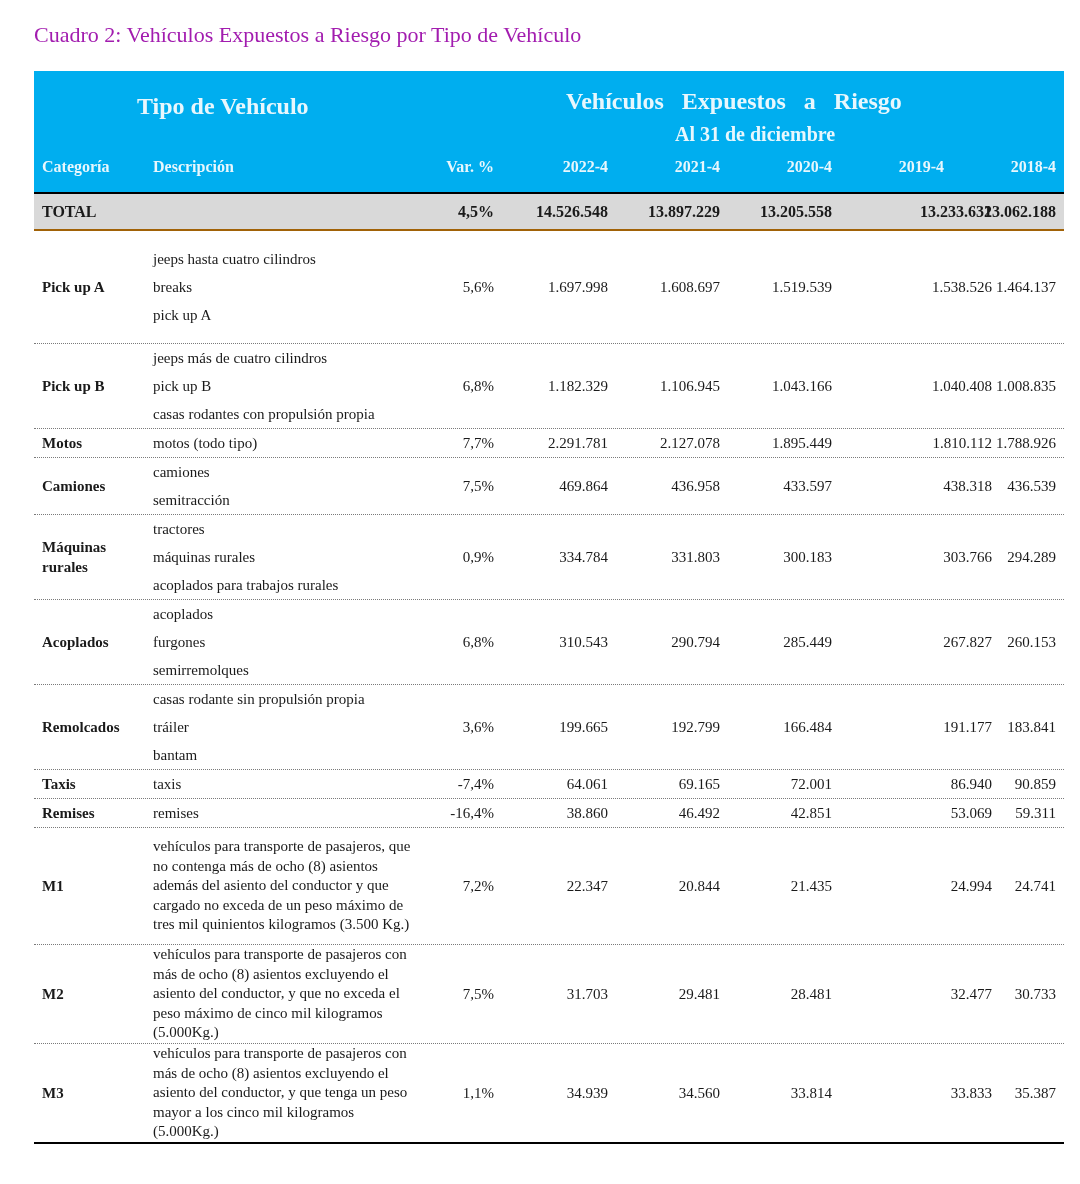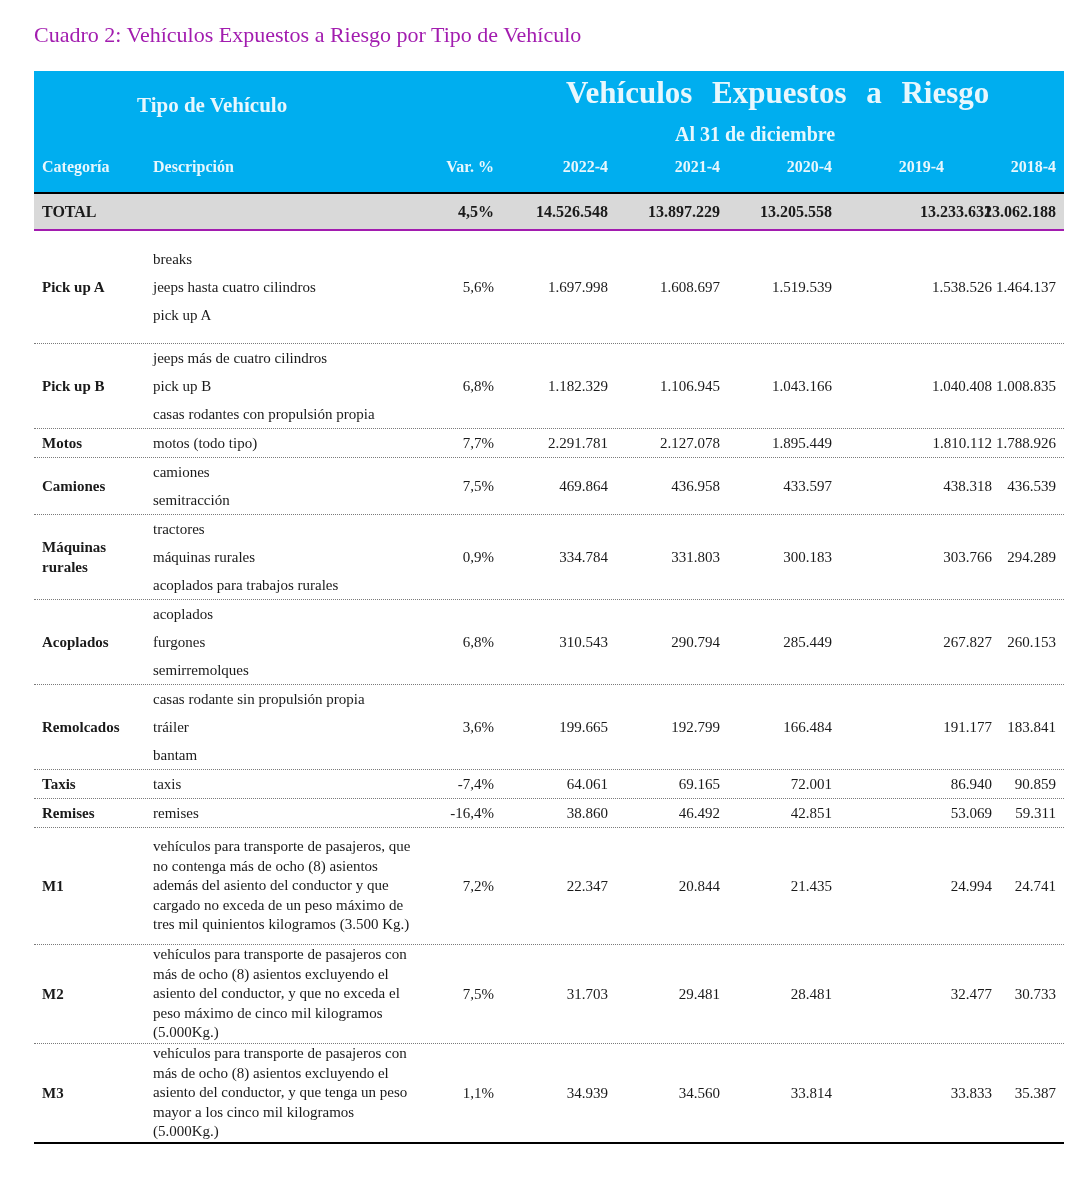--- a/index.html
+++ b/index.html
@@ -1,26 +1,26 @@
 <!DOCTYPE html>
 <html><head>
 <meta charset="utf-8">
 <style>
   html, body { margin: 0; padding: 0; background: #ffffff; }
   body { width: 1080px; height: 1184px; position: relative; overflow: hidden;
          font-family: "Liberation Serif", "DejaVu Serif", serif; color: #1a1a1a; }
   .title { position: absolute; left: 34px; top: 22px; font-size: 22px; color: #a21caf; margin: 0; font-weight: normal; }
   .tbl { position: absolute; left: 34px; top: 71px; width: 1030px; }
   .hdr { background: #00aeef; height: 121px; position: relative; color: #e8f7fd; font-weight: bold; }
-  .hdr .tipo { position: absolute; left: 103px; top: 22px; font-size: 21px; }
-  .hdr .group { position: absolute; left: 532px; top: 4px; font-size: 31px; word-spacing: 12px; }
+  .hdr .tipo { position: absolute; left: 103px; top: 22px; font-size: 24px; }
+  .hdr .group { position: absolute; left: 532px; top: 17px; font-size: 24px; word-spacing: 12px; }
   .hdr .sub { position: absolute; left: 641px; top: 52px; font-size: 20px; }
   .hdr .col { position: absolute; top: 87px; font-size: 16px; }
   .hdr .col.r { text-align: right; width: 90px; }
-  .totalrow { border-top: 2px solid #000; border-bottom: 2px solid #a21caf; background: #d9d9d9; height: 35px; position: relative; font-weight: bold; font-size: 16px; }
+  .totalrow { border-top: 2px solid #000; border-bottom: 2px solid #a16207; background: #d9d9d9; height: 35px; position: relative; font-weight: bold; font-size: 16px; }
   .row { position: relative; border-bottom: 1px dotted #7a7a7a; font-size: 15px; }
   .row:last-child { border-bottom: 2px solid #000; }
   .cell { position: absolute; top: 50%; transform: translateY(-50%); }
   .cat { left: 8px; font-weight: bold; width: 105px; line-height: 20px; }
   .desc { left: 119px; width: 268px; }
   .desc.lines div { line-height: 28px; }
   .desc.para { line-height: 19.5px; }
   .num { text-align: right; width: 110px; }
   .c-var { left: 350px; }
   .c-y0 { left: 464px; }
@@ -57,22 +57,22 @@
     <div class="cell num c-y1">13.897.229</div>
     <div class="cell num c-y2">13.205.558</div>
     <div class="cell num c-y3">13.233.632</div>
     <div class="cell num c-y4">13.062.188</div>
   </div>
 
   <div id="rows">
       <div class="row" style="height: 112px;">
         <div class="cell cat">Pick up A</div>
         <div class="cell desc lines">
+          <div>jeeps hasta cuatro cilindros</div>
           <div>breaks</div>
-          <div>jeeps hasta cuatro cilindros</div>
           <div>pick up A</div>
         </div>
         <div class="cell num c-var">5,6%</div>
         <div class="cell num c-y0">1.697.998</div>
         <div class="cell num c-y1">1.608.697</div>
         <div class="cell num c-y2">1.519.539</div>
         <div class="cell num c-y3">1.538.526</div>
         <div class="cell num c-y4">1.464.137</div>
       </div>
       <div class="row" style="height: 84px;">

